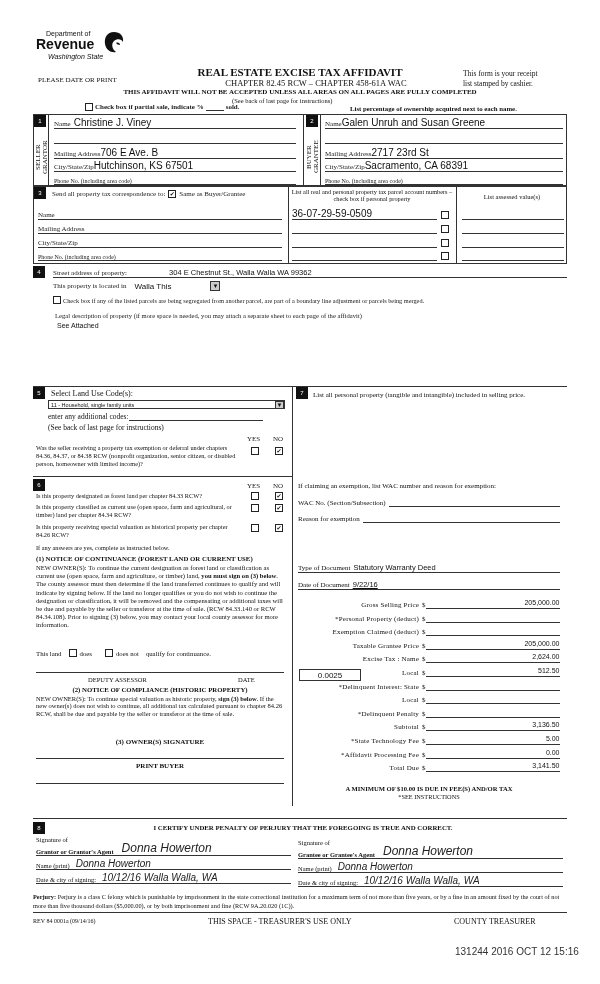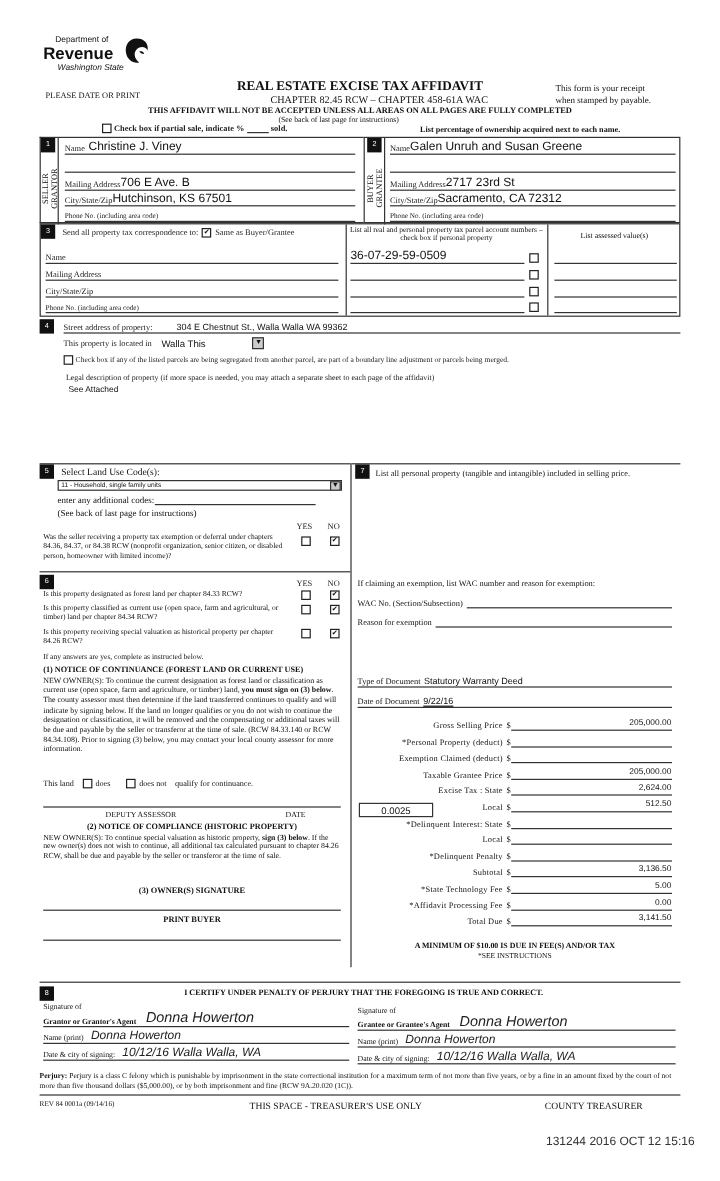--- a/index.html
+++ b/index.html
@@ -29,21 +29,21 @@
   <svg style="position:absolute;left:67px;top:0;" width="22" height="24" viewBox="0 0 22 24">
     <path d="M11 2 C4 2 1 8 2 14 C3 20 8 23 13 22 C9 19 8 14 11 11 C14 8 19 9 20 12 C21 6 17 2 11 2 Z" fill="#111"></path>
     <path d="M13 13 C15 12 17 13 17 15 C15 15 14 14 13 13 Z" fill="#111"></path>
   </svg>
 </div>
 
 <div class="abs serif" style="left:38px;top:76px;font-size:7px;">PLEASE DATE OR PRINT</div>
 <div class="abs serif bold center" style="left:160px;top:66px;width:280px;font-size:11px;">REAL ESTATE EXCISE TAX AFFIDAVIT</div>
 <div class="abs serif center" style="left:176px;top:78px;width:280px;font-size:8.5px;">CHAPTER 82.45 RCW – CHAPTER 458-61A WAC</div>
 <div class="abs serif" style="left:463px;top:69px;font-size:7.5px;">This form is your receipt</div>
-<div class="abs serif" style="left:463px;top:79px;font-size:7.5px;">when stamped by payable.</div>
+<div class="abs serif" style="left:463px;top:79px;font-size:7.5px;">list stamped by cashier.</div>
 <div class="abs serif bold center" style="left:60px;top:88px;width:480px;font-size:7px;">THIS AFFIDAVIT WILL NOT BE ACCEPTED UNLESS ALL AREAS ON ALL PAGES ARE FULLY COMPLETED</div>
 <div class="abs serif" style="left:232px;top:97px;font-size:6.5px;">(See back of last page for instructions)</div>
 <div class="abs" style="left:85px;top:103px;display:flex;align-items:center;gap:2px;">
   <span class="cb"></span>
   <span class="serif bold lbl">Check box if partial sale, indicate %</span>
   <span class="line" style="display:inline-block;width:18px;height:8px;"></span>
   <span class="serif bold lbl">sold.</span>
 </div>
 <div class="abs serif bold" style="left:350px;top:105px;font-size:6.8px;">List percentage of ownership acquired next to each name.</div>
 
@@ -77,21 +77,21 @@
     <span class="serif lbl">Name</span>
     <span class="filled">Galen Unruh and Susan Greene</span>
   </div>
   <div style="position:absolute;left:21px;top:18px;width:238px;height:11px;" class="line"></div>
   <div style="position:absolute;left:21px;top:33px;width:238px;height:11px;display:flex;align-items:flex-end;" class="line">
     <span class="serif lbl">Mailing Address</span>
     <span class="filled">2717 23rd St</span>
   </div>
   <div style="position:absolute;left:21px;top:46px;width:238px;height:11px;display:flex;align-items:flex-end;" class="line">
     <span class="serif lbl">City/State/Zip</span>
-    <span class="filled">Sacramento, CA 72312</span>
+    <span class="filled">Sacramento, CA 68391</span>
   </div>
   <div style="position:absolute;left:21px;top:59px;width:238px;height:11px;display:flex;align-items:flex-end;" class="line">
     <span class="serif lbl" style="font-size:6px;">Phone No. (including area code)</span>
   </div>
 </div>
 
 <div class="abs" style="left:33px;top:186px;width:534px;height:78px;border:1px solid #333;">
   <div class="badge" style="position:absolute;left:0;top:0;">3</div>
   <div style="position:absolute;left:18px;top:3px;display:flex;align-items:center;gap:3px;">
     <span class="serif lbl">Send all property tax correspondence to:</span>
@@ -127,23 +127,23 @@
   <span class="cb" style="position:absolute;left:407px;top:65px;"></span>
 
   <div style="position:absolute;left:428px;top:22px;width:102px;height:11px;" class="line"></div>
   <div style="position:absolute;left:428px;top:36px;width:102px;height:11px;" class="line"></div>
   <div style="position:absolute;left:428px;top:50px;width:102px;height:11px;" class="line"></div>
   <div style="position:absolute;left:428px;top:63px;width:102px;height:11px;" class="line"></div>
 </div>
 
 <div class="abs" style="left:33px;top:266px;width:534px;height:70px;">
   <div class="badge" style="position:absolute;left:0;top:0;">4</div>
-  <div style="position:absolute;left:20px;top:1px;width:514px;height:11px;display:flex;align-items:flex-end;" class="line">
+  <div style="position:absolute;left:20px;top:1px;width:514px;height:11px;display:flex;align-items:flex-end;gap:40px;" class="line">
     <span class="serif lbl">Street address of property:</span>
-    <span class="sans" style="font-size:7.5px;margin-left:20px;">304 E Chestnut St., Walla Walla WA 99362</span>
+    <span class="sans" style="font-size:7.5px;margin-left:2px;">304 E Chestnut St., Walla Walla WA 99362</span>
   </div>
   <div style="position:absolute;left:20px;top:15px;display:flex;align-items:center;">
     <span class="serif lbl">This property is located in</span>
     <span class="sans" style="font-size:8px;margin-left:8px;width:76px;">Walla This</span>
     <span class="dropdown-arrow">▼</span>
   </div>
   <div style="position:absolute;left:20px;top:30px;display:flex;align-items:center;gap:2px;">
     <span class="cb"></span>
     <span class="serif lbl" style="font-size:6.3px;">Check box if any of the listed parcels are being segregated from another parcel, are part of a boundary line adjustment or parcels being merged.</span>
   </div>
@@ -249,21 +249,21 @@
         <span class="serif" style="width: 126px; text-align: right; font-size: 7px; letter-spacing: 0.2px;">Exemption Claimed (deduct)</span>
         <span class="serif" style="font-size: 7px; margin-left: 3px;">$</span>
         <span class="sans line" style="width: 134px; text-align: right; font-size: 7px; height: 10px;"></span>
       </div>
       <div style="position: absolute; left: 0px; top: 40.8px; width: 274px; height: 12px; display: flex; align-items: flex-end;">
         <span class="serif" style="width: 126px; text-align: right; font-size: 7px; letter-spacing: 0.2px;">Taxable Grantee Price</span>
         <span class="serif" style="font-size: 7px; margin-left: 3px;">$</span>
         <span class="sans line" style="width: 134px; text-align: right; font-size: 7px; height: 10px;">205,000.00</span>
       </div>
       <div style="position: absolute; left: 0px; top: 54.4px; width: 274px; height: 12px; display: flex; align-items: flex-end;">
-        <span class="serif" style="width: 126px; text-align: right; font-size: 7px; letter-spacing: 0.2px;">Excise Tax : State</span>
+        <span class="serif" style="width: 126px; text-align: right; font-size: 7px; letter-spacing: 0.2px;">Excise Tax : Name</span>
         <span class="serif" style="font-size: 7px; margin-left: 3px;">$</span>
         <span class="sans line" style="width: 134px; text-align: right; font-size: 7px; height: 10px;">2,624.00</span>
       </div>
       <div style="position: absolute; left: 0px; top: 68px; width: 274px; height: 12px; display: flex; align-items: flex-end;">
         <span class="serif" style="width: 126px; text-align: right; font-size: 7px; letter-spacing: 0.2px;">Local</span>
         <span class="serif" style="font-size: 7px; margin-left: 3px;">$</span>
         <span class="sans line" style="width: 134px; text-align: right; font-size: 7px; height: 10px;">512.50</span>
       </div>
       <div style="position: absolute; left: 0px; top: 81.6px; width: 274px; height: 12px; display: flex; align-items: flex-end;">
         <span class="serif" style="width: 126px; text-align: right; font-size: 7px; letter-spacing: 0.2px;">*Delinquent Interest: State</span>

